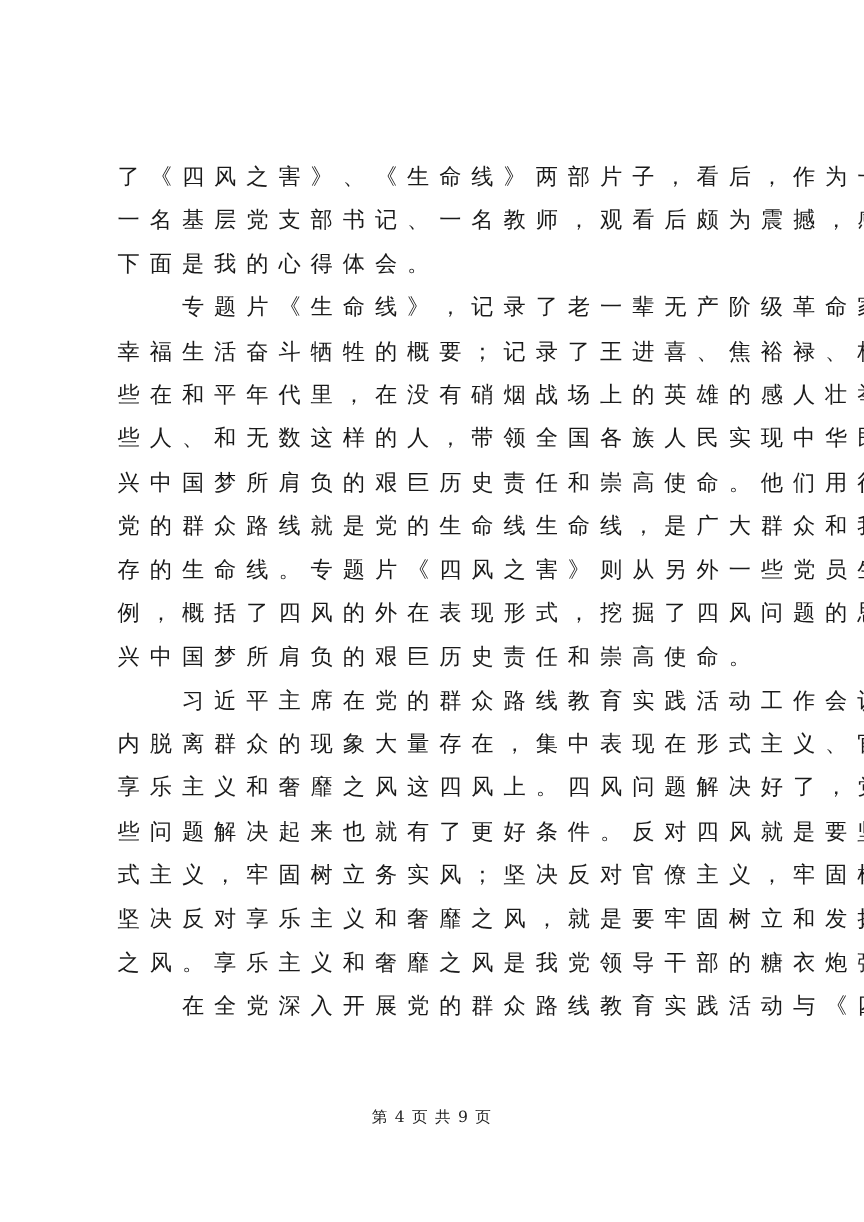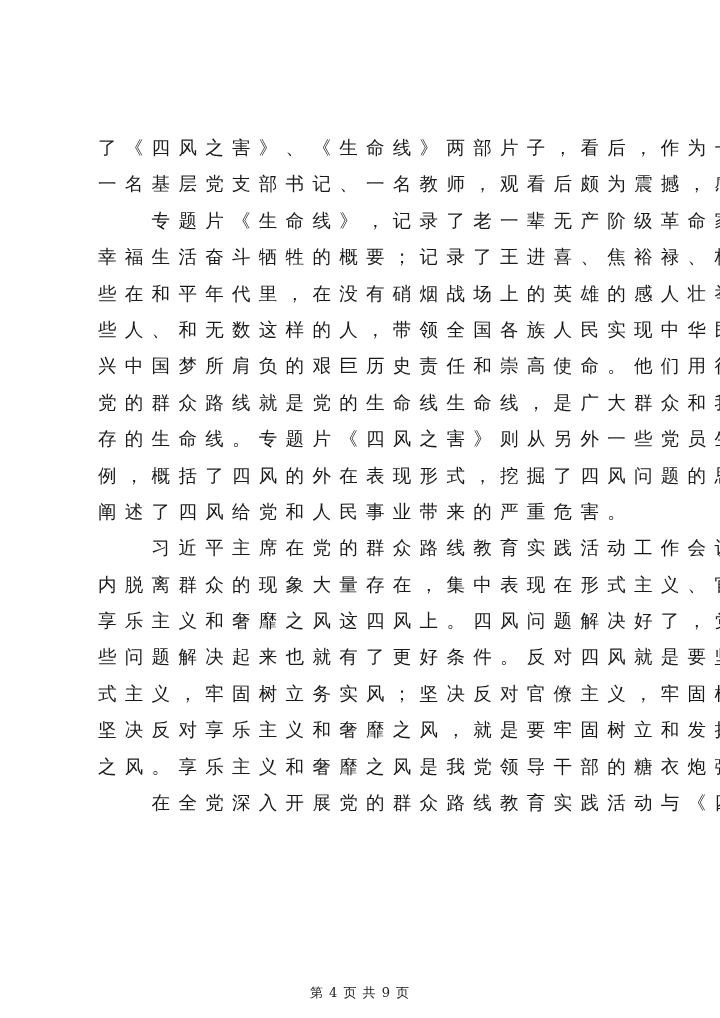--- a/index.html
+++ b/index.html
@@ -34,43 +34,44 @@
       line-height: 36.4px;
       font-size: 18.5px;
       letter-spacing: 8.3px;
       white-space: nowrap;
       overflow: visible;
     }
     .footer {
       position: absolute;
       left: 0;
       width: 720px;
-      top: 984px;
+      top: 922px;
       text-align: center;
       font-size: 13px;
       letter-spacing: 1px;
       color: #222;
     }
   </style>
 </head>
 <body>
 
 <div class="page">
   <div class="body-text">
     <span class="line">了《四风之害》、《生命线》两部片子，看后，作为一名普通党员、</span>
     <span class="line">一名基层党支部书记、一名教师，观看后颇为震撼，感触很深，</span>
+    <span class="line">下面是我的心得体会。</span>
     <span class="line">　　专题片《生命线》，记录了老一辈无产阶级革命家，为今天</span>
     <span class="line">幸福生活奋斗牺牲的概要；记录了王进喜、焦裕禄、杨善洲等这</span>
     <span class="line">些在和平年代里，在没有硝烟战场上的英雄的感人壮举。正是这</span>
     <span class="line">些人、和无数这样的人，带领全国各族人民实现中华民族伟大复</span>
     <span class="line">兴中国梦所肩负的艰巨历史责任和崇高使命。他们用行动诠释了</span>
     <span class="line">党的群众路线就是党的生命线生命线，是广大群众和我党赖以生</span>
     <span class="line">存的生命线。专题片《四风之害》则从另外一些党员生活中的实</span>
     <span class="line">例，概括了四风的外在表现形式，挖掘了四风问题的思想根源，</span>
-    <span class="line">阐述了四风给党和人民事业带来的严重危害。</span>
+    <span class="line">兴中国梦所肩负的艰巨历史责任和崇高使命。</span>
     <span class="line">　　习近平主席在党的群众路线教育实践活动工作会议指出。党</span>
     <span class="line">内脱离群众的现象大量存在，集中表现在形式主义、官僚主义、</span>
     <span class="line">享乐主义和奢靡之风这四风上。四风问题解决好了，党内其他一</span>
     <span class="line">些问题解决起来也就有了更好条件。反对四风就是要坚决反对形</span>
     <span class="line">式主义，牢固树立务实风；坚决反对官僚主义，牢固树立平民风；</span>
     <span class="line">坚决反对享乐主义和奢靡之风，就是要牢固树立和发扬艰苦奋斗</span>
     <span class="line">之风。享乐主义和奢靡之风是我党领导干部的糖衣炮弹，是我党</span>
     <span class="line">　　在全党深入开展党的群众路线教育实践活动与《四风之害》</span>
   </div>
 

